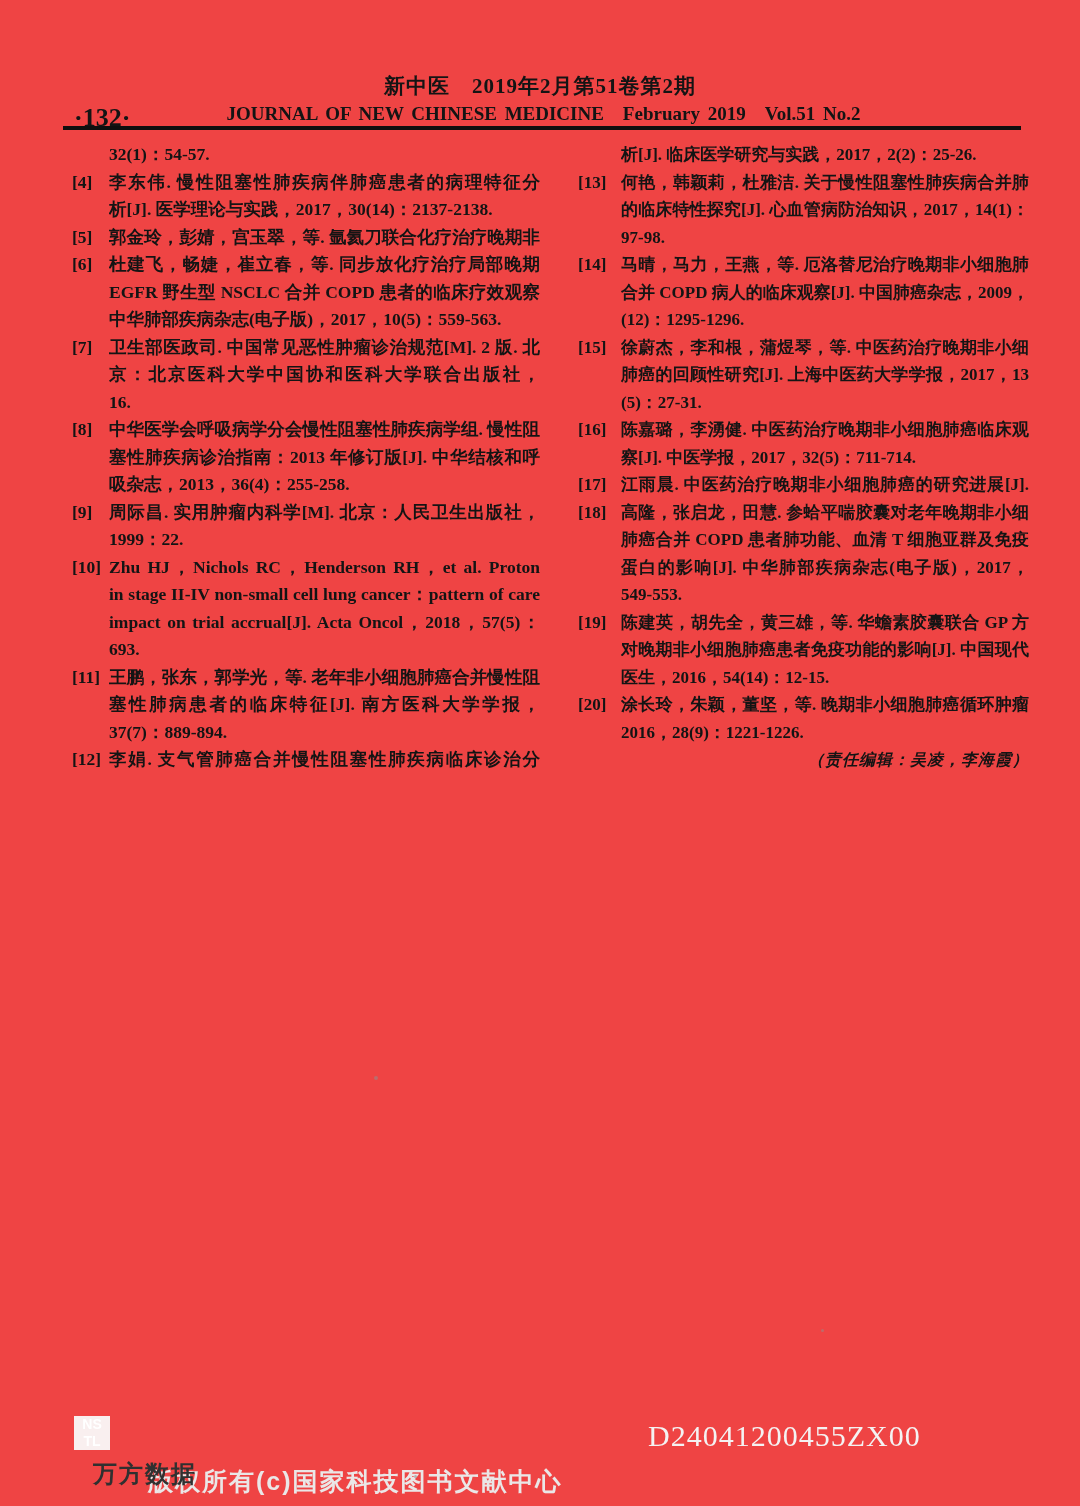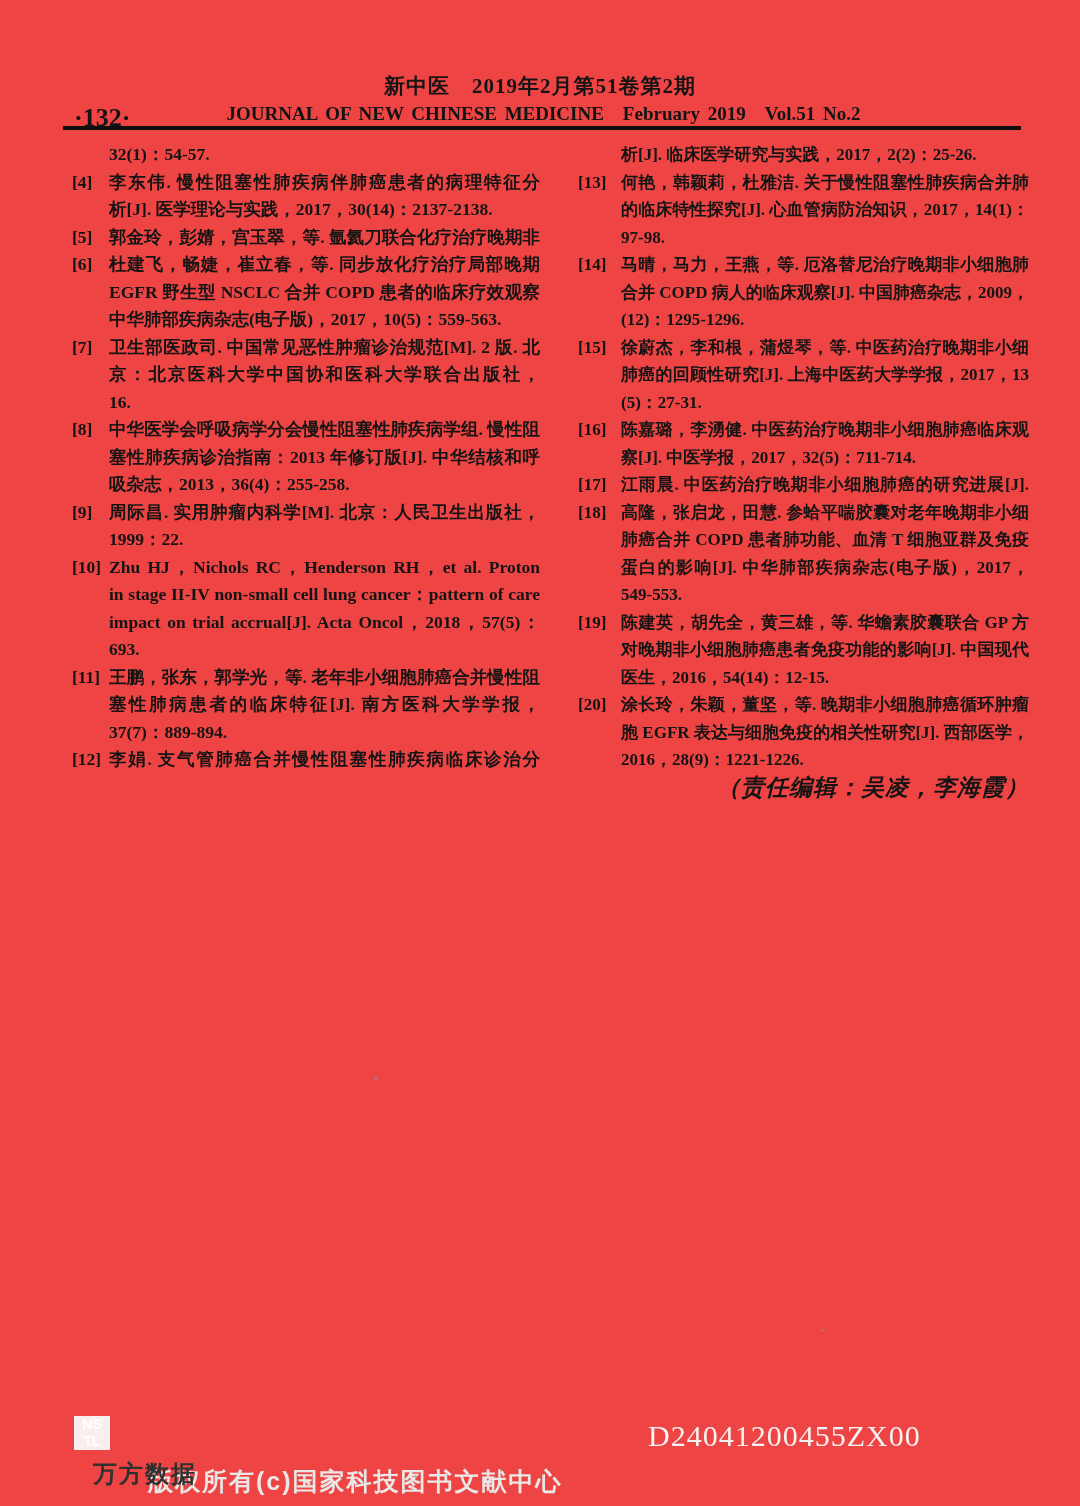--- a/index.html
+++ b/index.html
@@ -20,21 +20,21 @@
   .col-right{left:565px;width:451px;font-size:17px;margin-left:13px;}
   .ref{display:flex;}
   .num{flex:0 0 auto;}
   .col-left .num{width:37px;}
   .col-right .num{width:43px;}
   .txt{flex:1 1 auto;min-width:0;}
   .line{height:27.5px;line-height:27.5px;overflow:hidden;white-space:nowrap;}
   .line.just{white-space:normal;text-align:justify;text-align-last:justify;}
   .num .line{white-space:nowrap;}
   .editor-note{height:27.5px;line-height:27.5px;text-align:right;font-style:italic;
-               font-size:23px;font-weight:600;letter-spacing:1px;}
+               font-size:16px;font-weight:600;letter-spacing:1px;}
 
   
   .nstl{position:absolute;left:74px;top:1416px;width:36px;height:34px;background:#f9efef;
         color:#ffffff;font-family:"Liberation Sans","DejaVu Sans",sans-serif;
         font-weight:bold;font-size:14px;line-height:17px;text-align:center;}
   .nstl span{display:block;}
   .wm-text{position:absolute;left:148px;top:1422px;font-size:25px;font-weight:600;
            color:#eae7e7;font-family:"Liberation Sans","DejaVu Sans",sans-serif;letter-spacing:2px;margin-top:43px;}
   .wm-code{position:absolute;left:648px;top:1419px;font-size:30px;color:#f4f2f2;
            font-family:"Liberation Serif","DejaVu Serif",serif;letter-spacing:1px;}
@@ -231,21 +231,20 @@
             <div class="line just">对晚期非小细胞肺癌患者免疫功能的影响[J]. 中国现代</div>
             <div class="line">医生，2016，54(14)：12-15.</div>
           </div>
         </div>
         <div class="ref">
           <span class="num">
             <div class="line">[20]</div>
           </span>
           <div class="txt">
             <div class="line just">涂长玲，朱颖，董坚，等. 晚期非小细胞肺癌循环肿瘤细</div>
-            <div class="line just">胞 EGFR 表达与细胞免疫的相关性研究[J]. 西部医学，</div>
             <div class="line">2016，28(9)：1221-1226.</div>
           </div>
         </div>
       </div>
     <div class="editor-note">（责任编辑：吴凌，李海霞）</div>
   </div>
 
   <div class="nstl">
     <span>NS</span>
     <span>TL</span>

